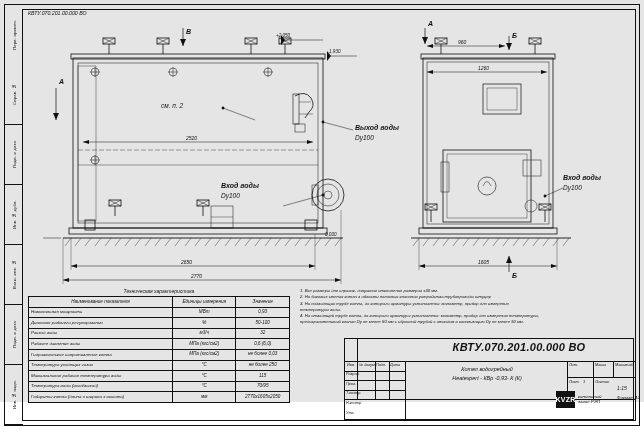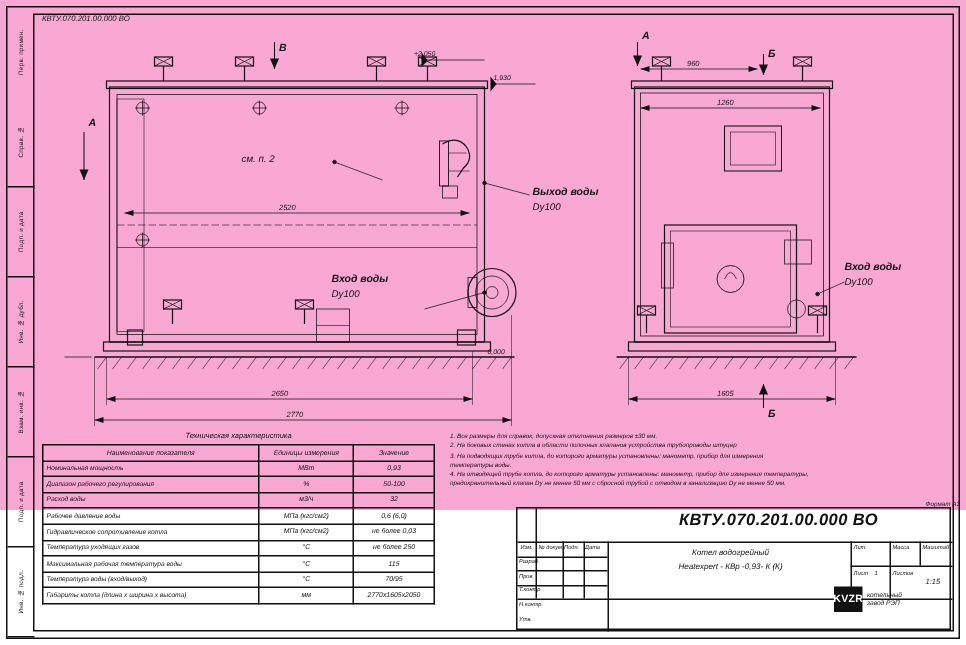--- a/index.html
+++ b/index.html
@@ -1,17 +1,17 @@
 <!DOCTYPE html>
 <html><head>
 <meta charset="utf-8">
 <style>
   html,body{margin:0;padding:0;background:#ffffff;}
   body{width:644px;height:430px;font-family:"Liberation Sans",sans-serif;color:#111;}
-  #sheet{position:relative;width:644px;height:340px;box-sizing:border-box;background:#f9a8d4;}
+  #sheet{position:relative;width:644px;height:402px;box-sizing:border-box;background:#e5e5e5;}
   .frame{position:absolute;left:4px;top:4px;width:636px;height:422px;border:1.4px solid #111;box-sizing:border-box;}
   .inner{position:absolute;left:22px;top:9px;width:614px;height:412px;border:1px solid #111;box-sizing:border-box;}
 
   
   .lstrip{position:absolute;left:5px;top:5px;width:18px;height:420px;}
   .lcell{position:absolute;left:0;width:18px;border-top:1px solid #111;border-right:0;box-sizing:border-box;
          writing-mode:vertical-rl;transform:rotate(180deg);text-align:center;font-size:4.2px;letter-spacing:.2px;
          display:flex;align-items:center;justify-content:center;color:#111;}
   .lcell.nb{border-top:0;}
 

